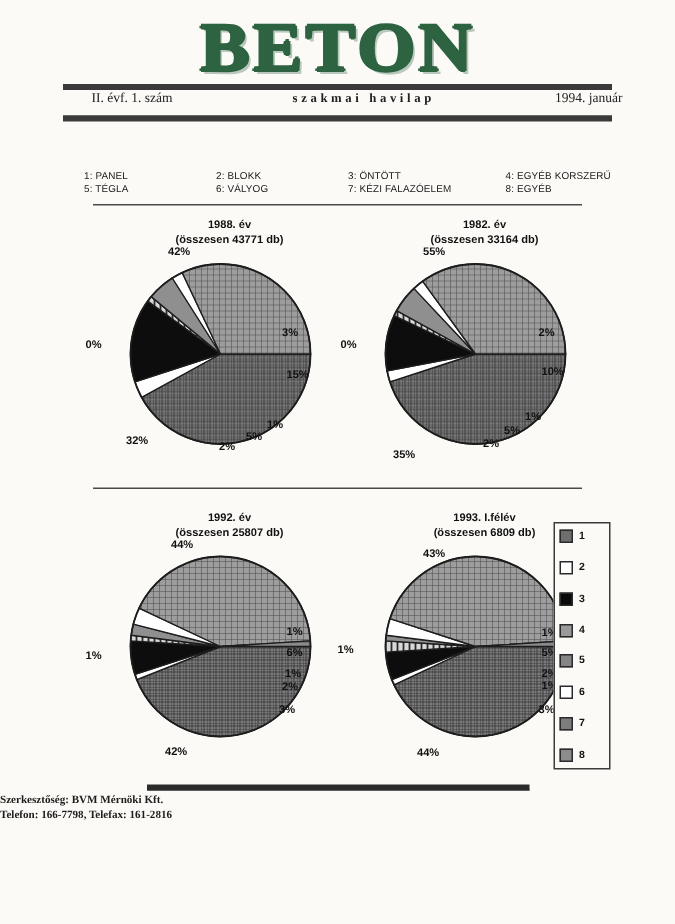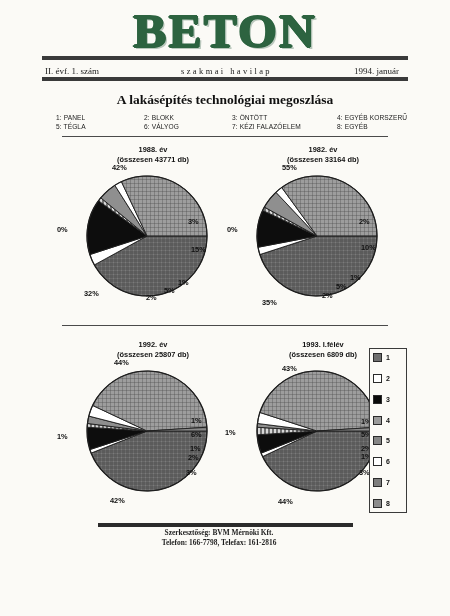--- a/index.html
+++ b/index.html
@@ -31,29 +31,28 @@
       2px 2px 0 #b9c7bc;
     line-height:1;
     transform:scaleX(1.08);
   }
 
   .rule-thick{
     position:absolute;left:42px;width:366px;height:3px;
     background:#3a3a3a;border-top:1px solid #3a3a3a;
   }
   .banner{
-    position:absolute;left:39px;top:60px;width:366px;height:16px;
-    display:flex;align-items:flex-end;justify-content:space-between;
+    position:absolute;left:55px;top:60px;width:366px;height:16px;
+    display:flex;align-items:flex-start;justify-content:space-between;
     font-size:9px;font-family:"Liberation Serif", serif;color:#222;gap:22px;
   }
   .banner .issue{padding-left:6px;}
   .banner .sub{
-    font-weight:normal;letter-spacing:2.4px;font-size:8.5px;
+    font-weight:bold;letter-spacing:2.4px;font-size:8.5px;
     font-family:"Liberation Serif", serif;
-    margin-top:24px;
   }
   .banner .date{padding-right:6px;}
 
   
   .doc-title{
     position:absolute;left:0;top:92px;width:450px;text-align:center;
     font-family:"Liberation Serif", serif;
     font-weight:bold;font-size:13.5px;color:#111;
   }
   .key{
@@ -115,42 +114,41 @@
   .f2{background:#ffffff;}
   .f3{background:#0a0a0a;}
   .f4{background:#9a9a9a;}
   .f5{background:#858585;}
   .f6{background:#ffffff;}
   .f7{background:#7d7d7d;}
   .f8{background:#8c8c8c;}
 
   
   .footer{
-    position:absolute;left:0;top:528px;width:438px;text-align:center;
+    position:absolute;left:0;top:528px;width:438px;
     font-family:"Liberation Serif", serif;font-size:7.4px;color:#1d1d1d;
     line-height:10px;font-weight:bold;
   }
 </style>
 </head>
 <body>
 
 <div class="page">
 
   <div class="masthead">
     <div class="logo">BETON</div>
   </div>
   <div class="rule-thick" style="top:56px"></div>
   <div class="banner">
     <span class="issue">II. évf. 1. szám</span>
     <span class="sub">szakmai havilap</span>
     <span class="date">1994. január</span>
   </div>
   <div class="rule-thick" style="top:77px"></div>
 
-  <div class="doc-title">A lakásépítés technológiai megoszlása</div>
 
   <div class="key">
     <div class="key-row">
       <span class="k1">1: PANEL</span>
       <span class="k2">2: BLOKK</span>
       <span class="k3">3: ÖNTÖTT</span>
       <span class="k4">4: EGYÉB KORSZERŰ</span>
     </div>
     <div class="key-row">
       <span class="k1">5: TÉGLA</span>

